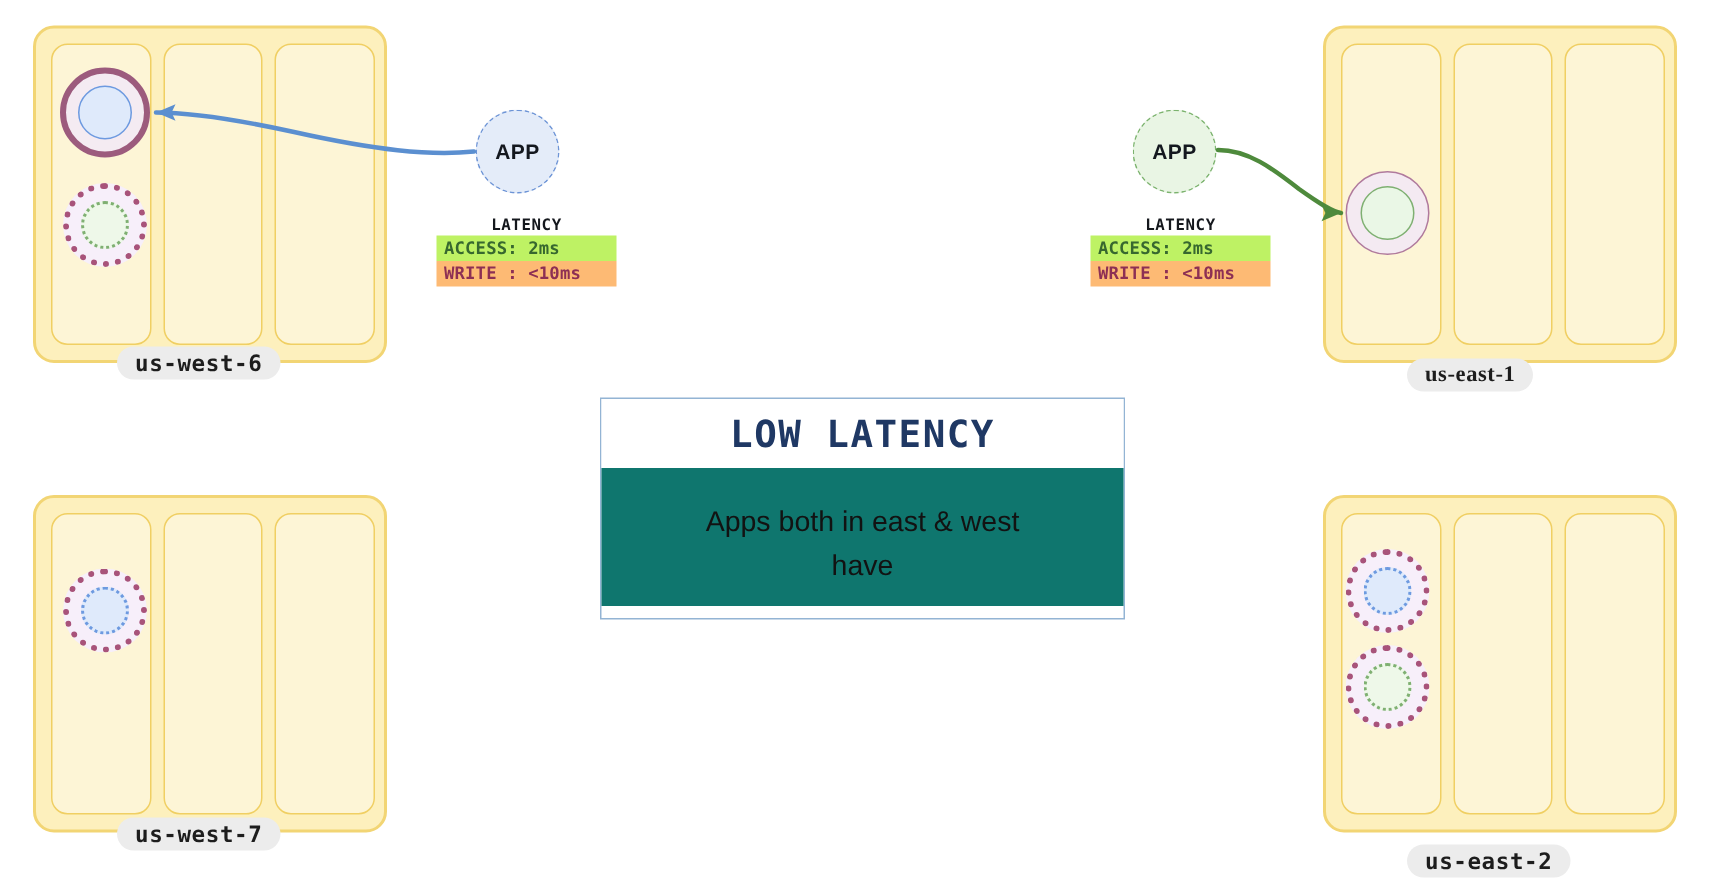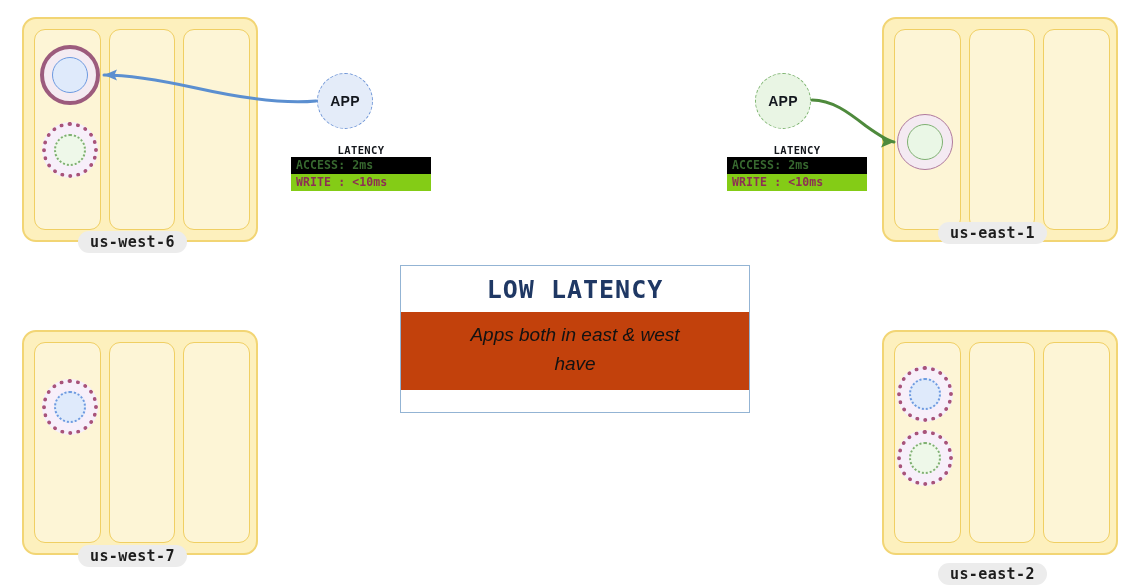--- a/index.html
+++ b/index.html
@@ -37,38 +37,38 @@
   .in-green-dot{border:2.4px dotted #7fb072;background:#eef8e9;}
 
   
   .app{position:absolute;box-sizing:border-box;width:56px;height:56px;border-radius:50%;
     display:flex;align-items:center;justify-content:center;
     font-size:14px;font-weight:700;color:#14181f;letter-spacing:.3px;}
   .app-west{border:1.9px dashed #6d94d6;background:#e4ecf9;}
   .app-east{border:1.9px dashed #7cb36e;background:#e9f5e4;}
 
   
-  .lat-wrap{position:absolute;width:140px;}
+  .lat-wrap{position:absolute;width:120px;}
   .lat-title{font-family:"DejaVu Sans Mono","Liberation Mono",monospace;
     font-size:10.5px;font-weight:700;color:#15181d;text-align:center;
     letter-spacing:.4px;height:14px;line-height:14px;}
   .lat-row{font-family:"DejaVu Sans Mono","Liberation Mono",monospace;
     font-size:11.5px;font-weight:700;height:17px;line-height:17px;
     padding-left:5px;white-space:pre;letter-spacing:.1px;}
-  .lat-access{background:#000000;color:#37682f;}
-  .lat-write{background:#84cc16;color:#8d2f54;}
+  .lat-access{background:#bef264;color:#37682f;}
+  .lat-write{background:#fdba74;color:#8d2f54;}
 
   
   #info-card{position:absolute;box-sizing:border-box;
     border:1.4px solid #93b4d4;background:#ffffff;}
   #info-head{height:46px;display:flex;align-items:center;justify-content:center;
     background:#ffffff;}
   #info-title{font-family:"DejaVu Sans Mono","Liberation Mono",monospace;
     font-size:25px;font-weight:700;color:#1f3864;letter-spacing:1px;}
-  #info-body{background:#c2410c;padding:8px 0 12px;font-style:italic;}
+  #info-body{background:#0f766e;padding:22px 0 12px;}
   .info-line{text-align:center;font-size:19px;color:#121212;line-height:29px;}
 
   svg.links{position:absolute;left:0;top:0;width:1146px;height:588px;
     pointer-events:none;overflow:visible;}
 </style>
 </head>
 <body>
 
 <div id="stage">
     <div class="region" style="left: 22px; top: 17px; width: 236px; height: 225px;">
@@ -81,21 +81,21 @@
       <div class="node-inner in-blue" style="width: 36px; height: 36px;"></div>
     </div>
     <div class="node ring-dot" style="left: 42px; top: 122px; width: 56px; height: 56px;">
       <div class="node-inner in-green-dot" style="width: 32px; height: 32px;"></div>
     </div>
     <div class="region" style="left: 882px; top: 17px; width: 236px; height: 225px;">
       <div class="region-inner" style="left: 10px; width: 66.6667px;"></div>
       <div class="region-inner" style="left: 84.6667px; width: 66.6667px;"></div>
       <div class="region-inner" style="left: 159.333px; width: 66.6667px;"></div>
     </div>
-    <div class="region-label" style="left: 938px; top: 222px;">us-east-1</div>
+    <div class="region-label" style="left: 938px; top: 239px; font-family: Liberation Serif, serif;">us-east-1</div>
     <div class="node ring-solid-thin" style="left: 897px; top: 114px; width: 56px; height: 56px;">
       <div class="node-inner in-green" style="width: 36px; height: 36px;"></div>
     </div>
     <div class="region" style="left: 22px; top: 330px; width: 236px; height: 225px;">
       <div class="region-inner" style="left: 10px; width: 66.6667px;"></div>
       <div class="region-inner" style="left: 84.6667px; width: 66.6667px;"></div>
       <div class="region-inner" style="left: 159.333px; width: 66.6667px;"></div>
     </div>
     <div class="region-label" style="left: 78px; top: 545px;">us-west-7</div>
     <div class="node ring-dot" style="left: 42px; top: 379px; width: 56px; height: 56px;">

